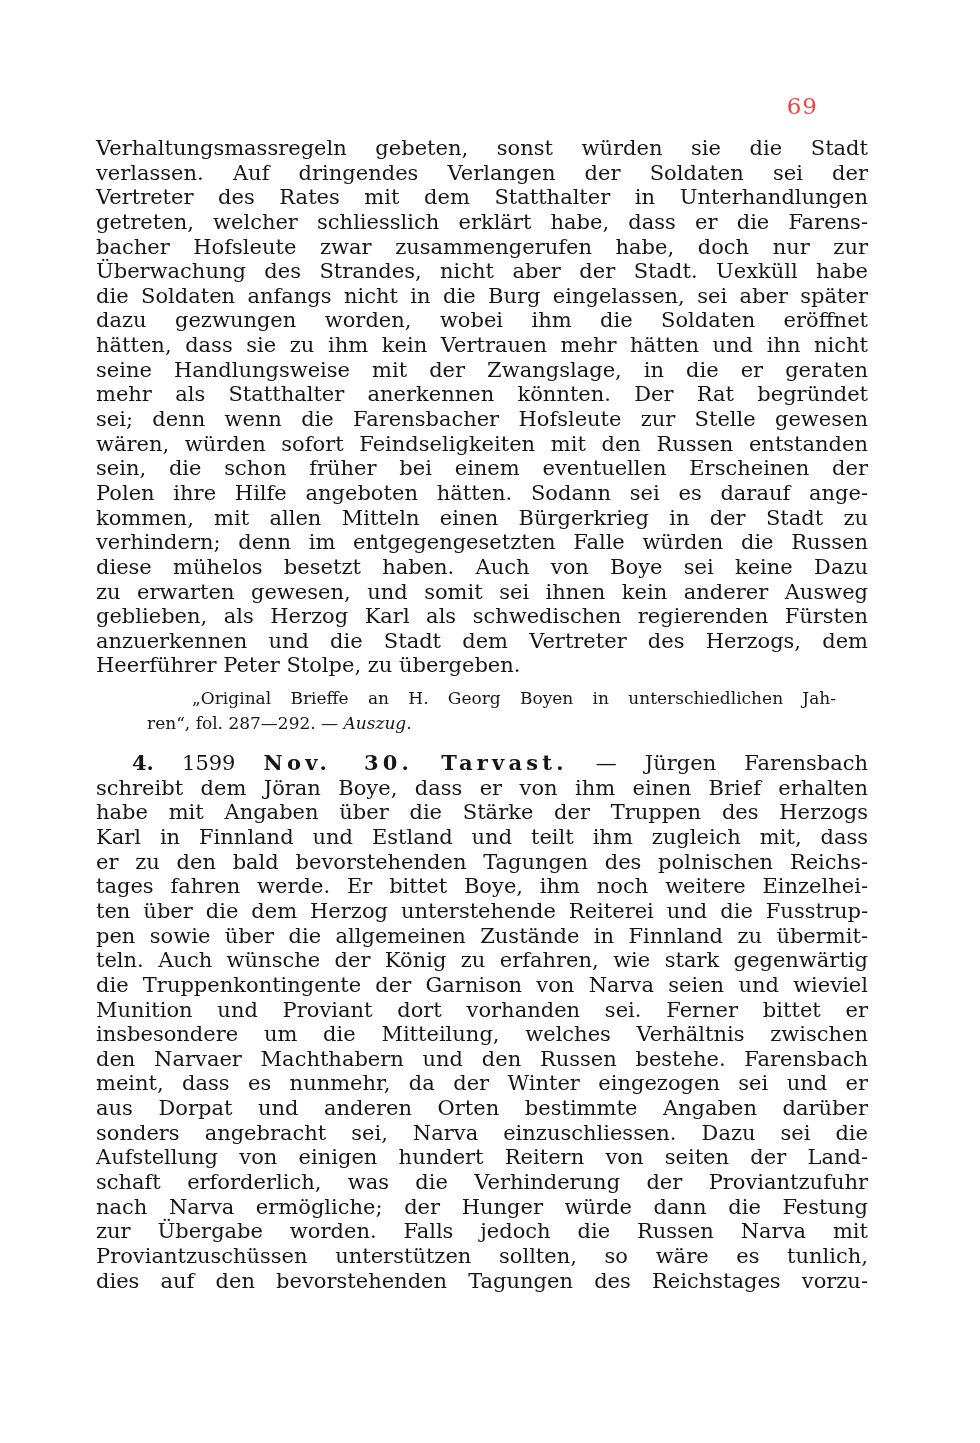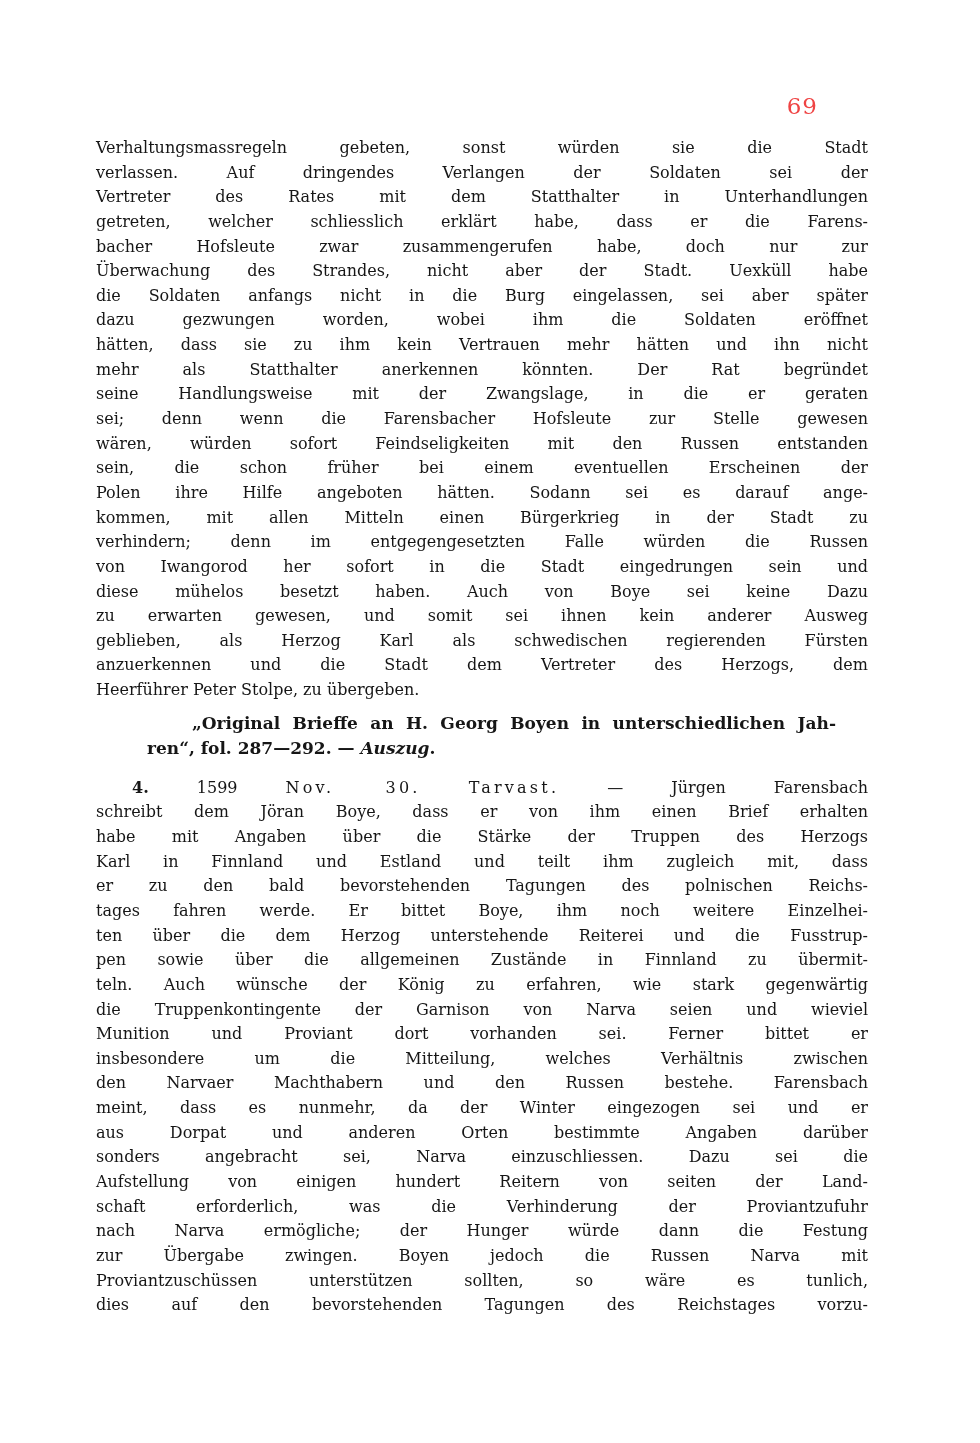--- a/index.html
+++ b/index.html
@@ -39,68 +39,66 @@
     white-space: normal;
     color: #161616;
   }
   .line.last {
     text-align-last: left;
     -moz-text-align-last: left;
   }
   
   .block.body .line,
   .block.entry .line {
-    font-size: 16px;
+    font-size: 21px;
     line-height: 24.65px;
     height: 24.65px;
   }
   
   .block.citation {
     margin-left: 51px;
     margin-right: 32px;
     margin-top: 8px;
-    font-weight: bold;
   }
   .block.citation .line {
     font-size: 17px;
     line-height: 25px;
     height: 25px;
   }
   .block.citation .line:first-child { text-indent: 45px; }
   .block.entry { margin-top: 15px; }
   .block.entry .line:first-child { text-indent: 36px; }
   .seg-bold   { font-weight: 700; }
   .seg-italic { font-style: italic; }
-  .seg-spaced { letter-spacing: 0.2em; }
+  .seg-spaced { letter-spacing: 0.2em; font-weight: bold; }
 </style>
 </head>
 <body>
 
 <div class="page">
   <div class="page-number">69</div>
   <div class="text-block" id="blocks">
       <div class="block body">
         <div class="line"><span>Verhaltungsmassregeln gebeten, sonst würden sie die Stadt</span></div>
         <div class="line"><span>verlassen. Auf dringendes Verlangen der Soldaten sei der</span></div>
         <div class="line"><span>Vertreter des Rates mit dem Statthalter in Unterhandlungen</span></div>
         <div class="line"><span>getreten, welcher schliesslich erklärt habe, dass er die Farens-</span></div>
         <div class="line"><span>bacher Hofsleute zwar zusammengerufen habe, doch nur zur</span></div>
         <div class="line"><span>Überwachung des Strandes, nicht aber der Stadt. Uexküll habe</span></div>
         <div class="line"><span>die Soldaten anfangs nicht in die Burg eingelassen, sei aber später</span></div>
         <div class="line"><span>dazu gezwungen worden, wobei ihm die Soldaten eröffnet</span></div>
         <div class="line"><span>hätten, dass sie zu ihm kein Vertrauen mehr hätten und ihn nicht</span></div>
+        <div class="line"><span>seine Handlungsweise mit der Zwangslage, in die er geraten</span></div>
         <div class="line"><span>mehr als Statthalter anerkennen könnten. Der Rat begründet</span></div>
-        <div class="line"><span>seine Handlungsweise mit der Zwangslage, in die er geraten</span></div>
         <div class="line"><span>sei; denn wenn die Farensbacher Hofsleute zur Stelle gewesen</span></div>
         <div class="line"><span>wären, würden sofort Feindseligkeiten mit den Russen entstanden</span></div>
         <div class="line"><span>sein, die schon früher bei einem eventuellen Erscheinen der</span></div>
         <div class="line"><span>Polen ihre Hilfe angeboten hätten. Sodann sei es darauf ange-</span></div>
         <div class="line"><span>kommen, mit allen Mitteln einen Bürgerkrieg in der Stadt zu</span></div>
         <div class="line"><span>verhindern; denn im entgegengesetzten Falle würden die Russen</span></div>
-        <div class="line"><span>von Iwangorod her sofort in die Stadt eingedrungen sein und</span></div>
         <div class="line"><span>diese mühelos besetzt haben. Auch von Boye sei keine Dazu</span></div>
         <div class="line"><span>zu erwarten gewesen, und somit sei ihnen kein anderer Ausweg</span></div>
         <div class="line"><span>geblieben, als Herzog Karl als schwedischen regierenden Fürsten</span></div>
         <div class="line"><span>anzuerkennen und die Stadt dem Vertreter des Herzogs, dem</span></div>
         <div class="line last"><span>Heerführer Peter Stolpe, zu übergeben.</span></div>
       </div>
       <div class="block citation">
         <div class="line"><span>„Original Brieffe an H. Georg Boyen in unterschiedlichen Jah-</span></div>
         <div class="line last"><span>ren“, fol. 287—292. — </span><span class="seg-italic">Auszug</span><span>.</span></div>
       </div>
@@ -117,18 +115,18 @@
         <div class="line"><span>die Truppenkontingente der Garnison von Narva seien und wieviel</span></div>
         <div class="line"><span>Munition und Proviant dort vorhanden sei. Ferner bittet er</span></div>
         <div class="line"><span>insbesondere um die Mitteilung, welches Verhältnis zwischen</span></div>
         <div class="line"><span>den Narvaer Machthabern und den Russen bestehe. Farensbach</span></div>
         <div class="line"><span>meint, dass es nunmehr, da der Winter eingezogen sei und er</span></div>
         <div class="line"><span>aus Dorpat und anderen Orten bestimmte Angaben darüber</span></div>
         <div class="line"><span>sonders angebracht sei, Narva einzuschliessen. Dazu sei die</span></div>
         <div class="line"><span>Aufstellung von einigen hundert Reitern von seiten der Land-</span></div>
         <div class="line"><span>schaft erforderlich, was die Verhinderung der Proviantzufuhr</span></div>
         <div class="line"><span>nach Narva ermögliche; der Hunger würde dann die Festung</span></div>
-        <div class="line"><span>zur Übergabe zwingen. Boyen jedoch die Russen Narva mit</span></div>
+        <div class="line"><span>zur Übergabe worden. Falls jedoch die Russen Narva mit</span></div>
         <div class="line"><span>Proviantzuschüssen unterstützen sollten, so wäre es tunlich,</span></div>
         <div class="line"><span>dies auf den bevorstehenden Tagungen des Reichstages vorzu-</span></div>
       </div>
     </div>
 </div>
 
 </body></html>

